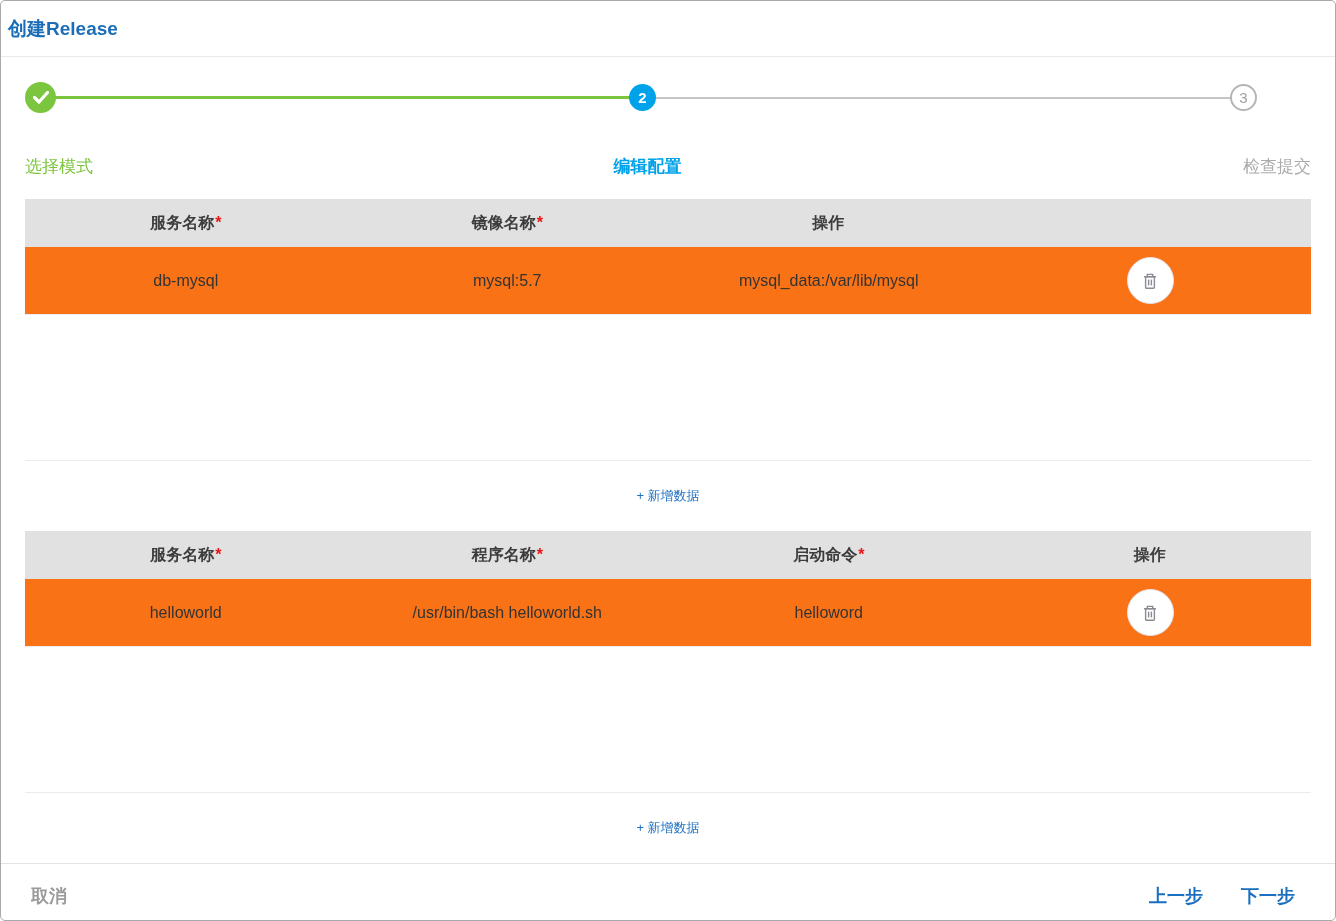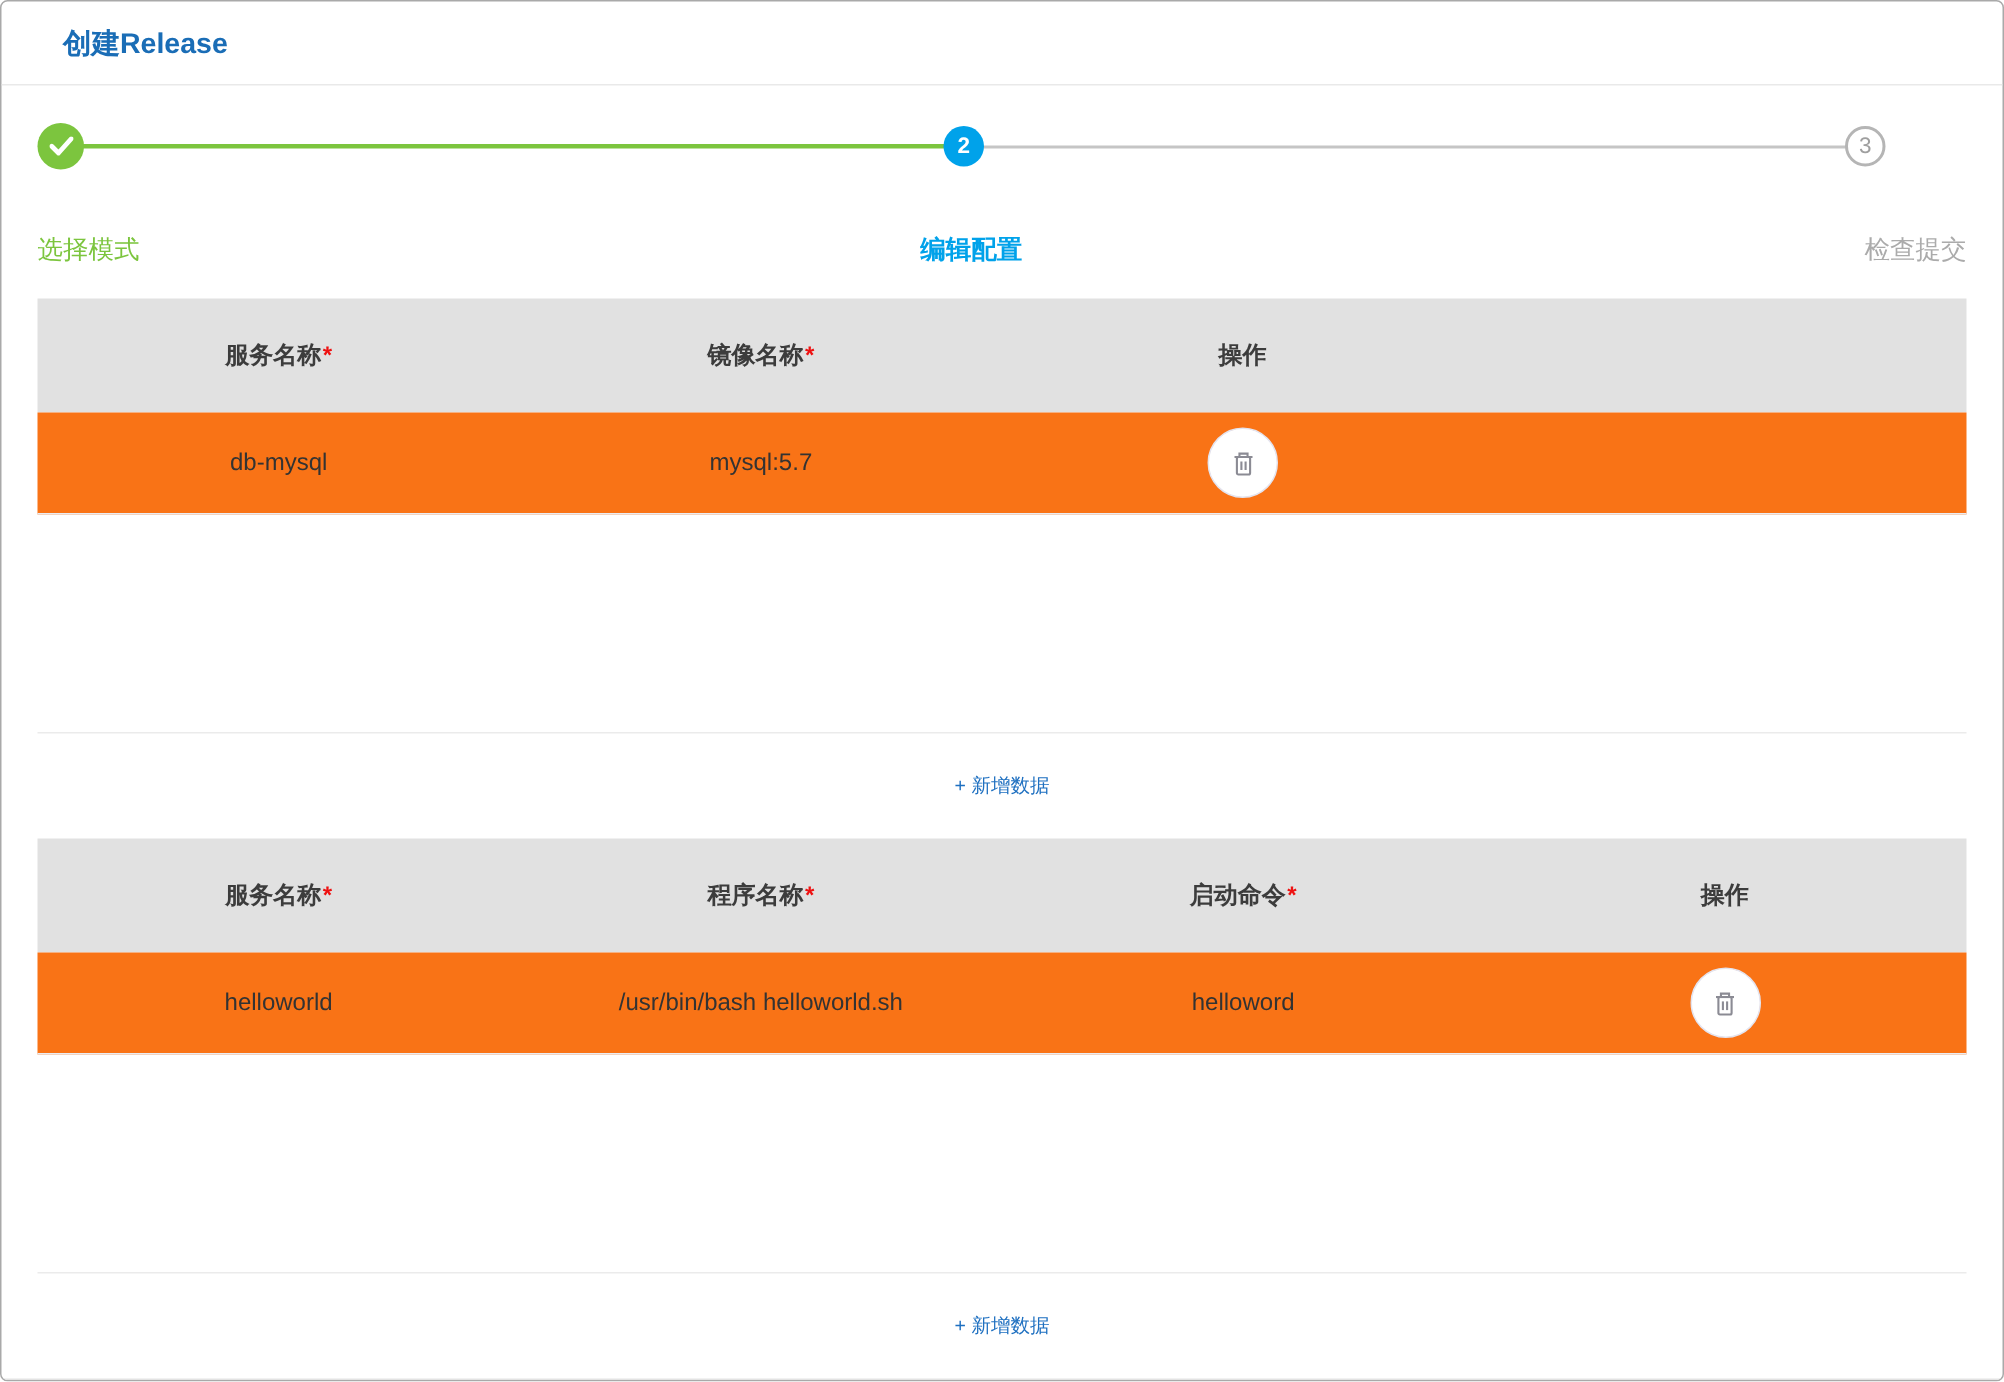--- a/index.html
+++ b/index.html
@@ -11,21 +11,21 @@
   .page {
     width:1336px; height:921px;
     background:#fff;
     border:1px solid #a9a9a9;
     border-radius:5px;
     display:flex; flex-direction:column;
     overflow:hidden;
   }
   
   .title-bar {
-    padding:15px 24px 14px 41px;
+    padding:15px 24px 14px 7px;
     border-bottom:1px solid #e9e9e9;
   }
   .title-bar h1 {
     font-size:19px; font-weight:bold; color:#1a6db6;
   }
   
   .stepper {
     position:relative;
     margin:26px 24px 0 24px;
     height:86px;
@@ -46,21 +46,21 @@
                 border:2px solid #b5b5b5; color:#9f9f9f;
                 font-size:15px; top:1px; }
   .slabel { position:absolute; top:44px; font-size:17px; white-space:nowrap;margin-top:28px; }
   .slabel.l1 { left:0; color:#7cc53e; }
   .slabel.l2 { left:617px; transform:translateX(-42%); color:#00a2ea; font-weight:bold; }
   .slabel.l3 { right:0; color:#ababab; }
   
   .content { margin:30px 24px 0 24px; flex:1; display:flex; flex-direction:column; }
   .thead {
     display:grid; grid-template-columns:repeat(4,1fr);
-    background:#e1e1e1; height:76px; align-items:center;
+    background:#e1e1e1; height:48px; align-items:center;
     flex:none;
   }
   .th { text-align:center; font-size:16px; font-weight:bold; color:#3c3c3c; }
   .th .req { color:#ee1111; font-weight:bold; margin-left:1px; }
   .trow {
     display:grid; grid-template-columns:repeat(4,1fr);
     height:68px; align-items:center;
     border-bottom:1px solid #e9edf4;
     background:#f97316; flex:none;
   }
@@ -129,20 +129,21 @@
   <div class="content">
 
     <div class="thead">
       <div class="th"><span>服务名称</span><span class="req">*</span></div>
       <div class="th"><span>镜像名称</span><span class="req">*</span></div>
       <div class="th"><span>操作</span><span class="req"></span></div>
     </div>
     <div class="trow">
       <div class="td">db-mysql</div>
       <div class="td">mysql:5.7</div>
+      <div class="td">mysql_data:/var/lib/mysql</div>
       <div class="td">
         <button class="trash-btn">
           <svg width="16" height="18" viewBox="0 0 16 18" fill="none" stroke="#8b8b94" stroke-width="1.4">
             <path d="M2 4.7h12"></path>
             <path d="M5.3 4.7V2.4h5.4v2.3"></path>
             <rect x="3.6" y="4.7" width="8.8" height="11.6" rx="1"></rect>
             <path d="M6.6 7.6v5.8"></path>
             <path d="M9.4 7.6v5.8"></path>
           </svg>
         </button>

